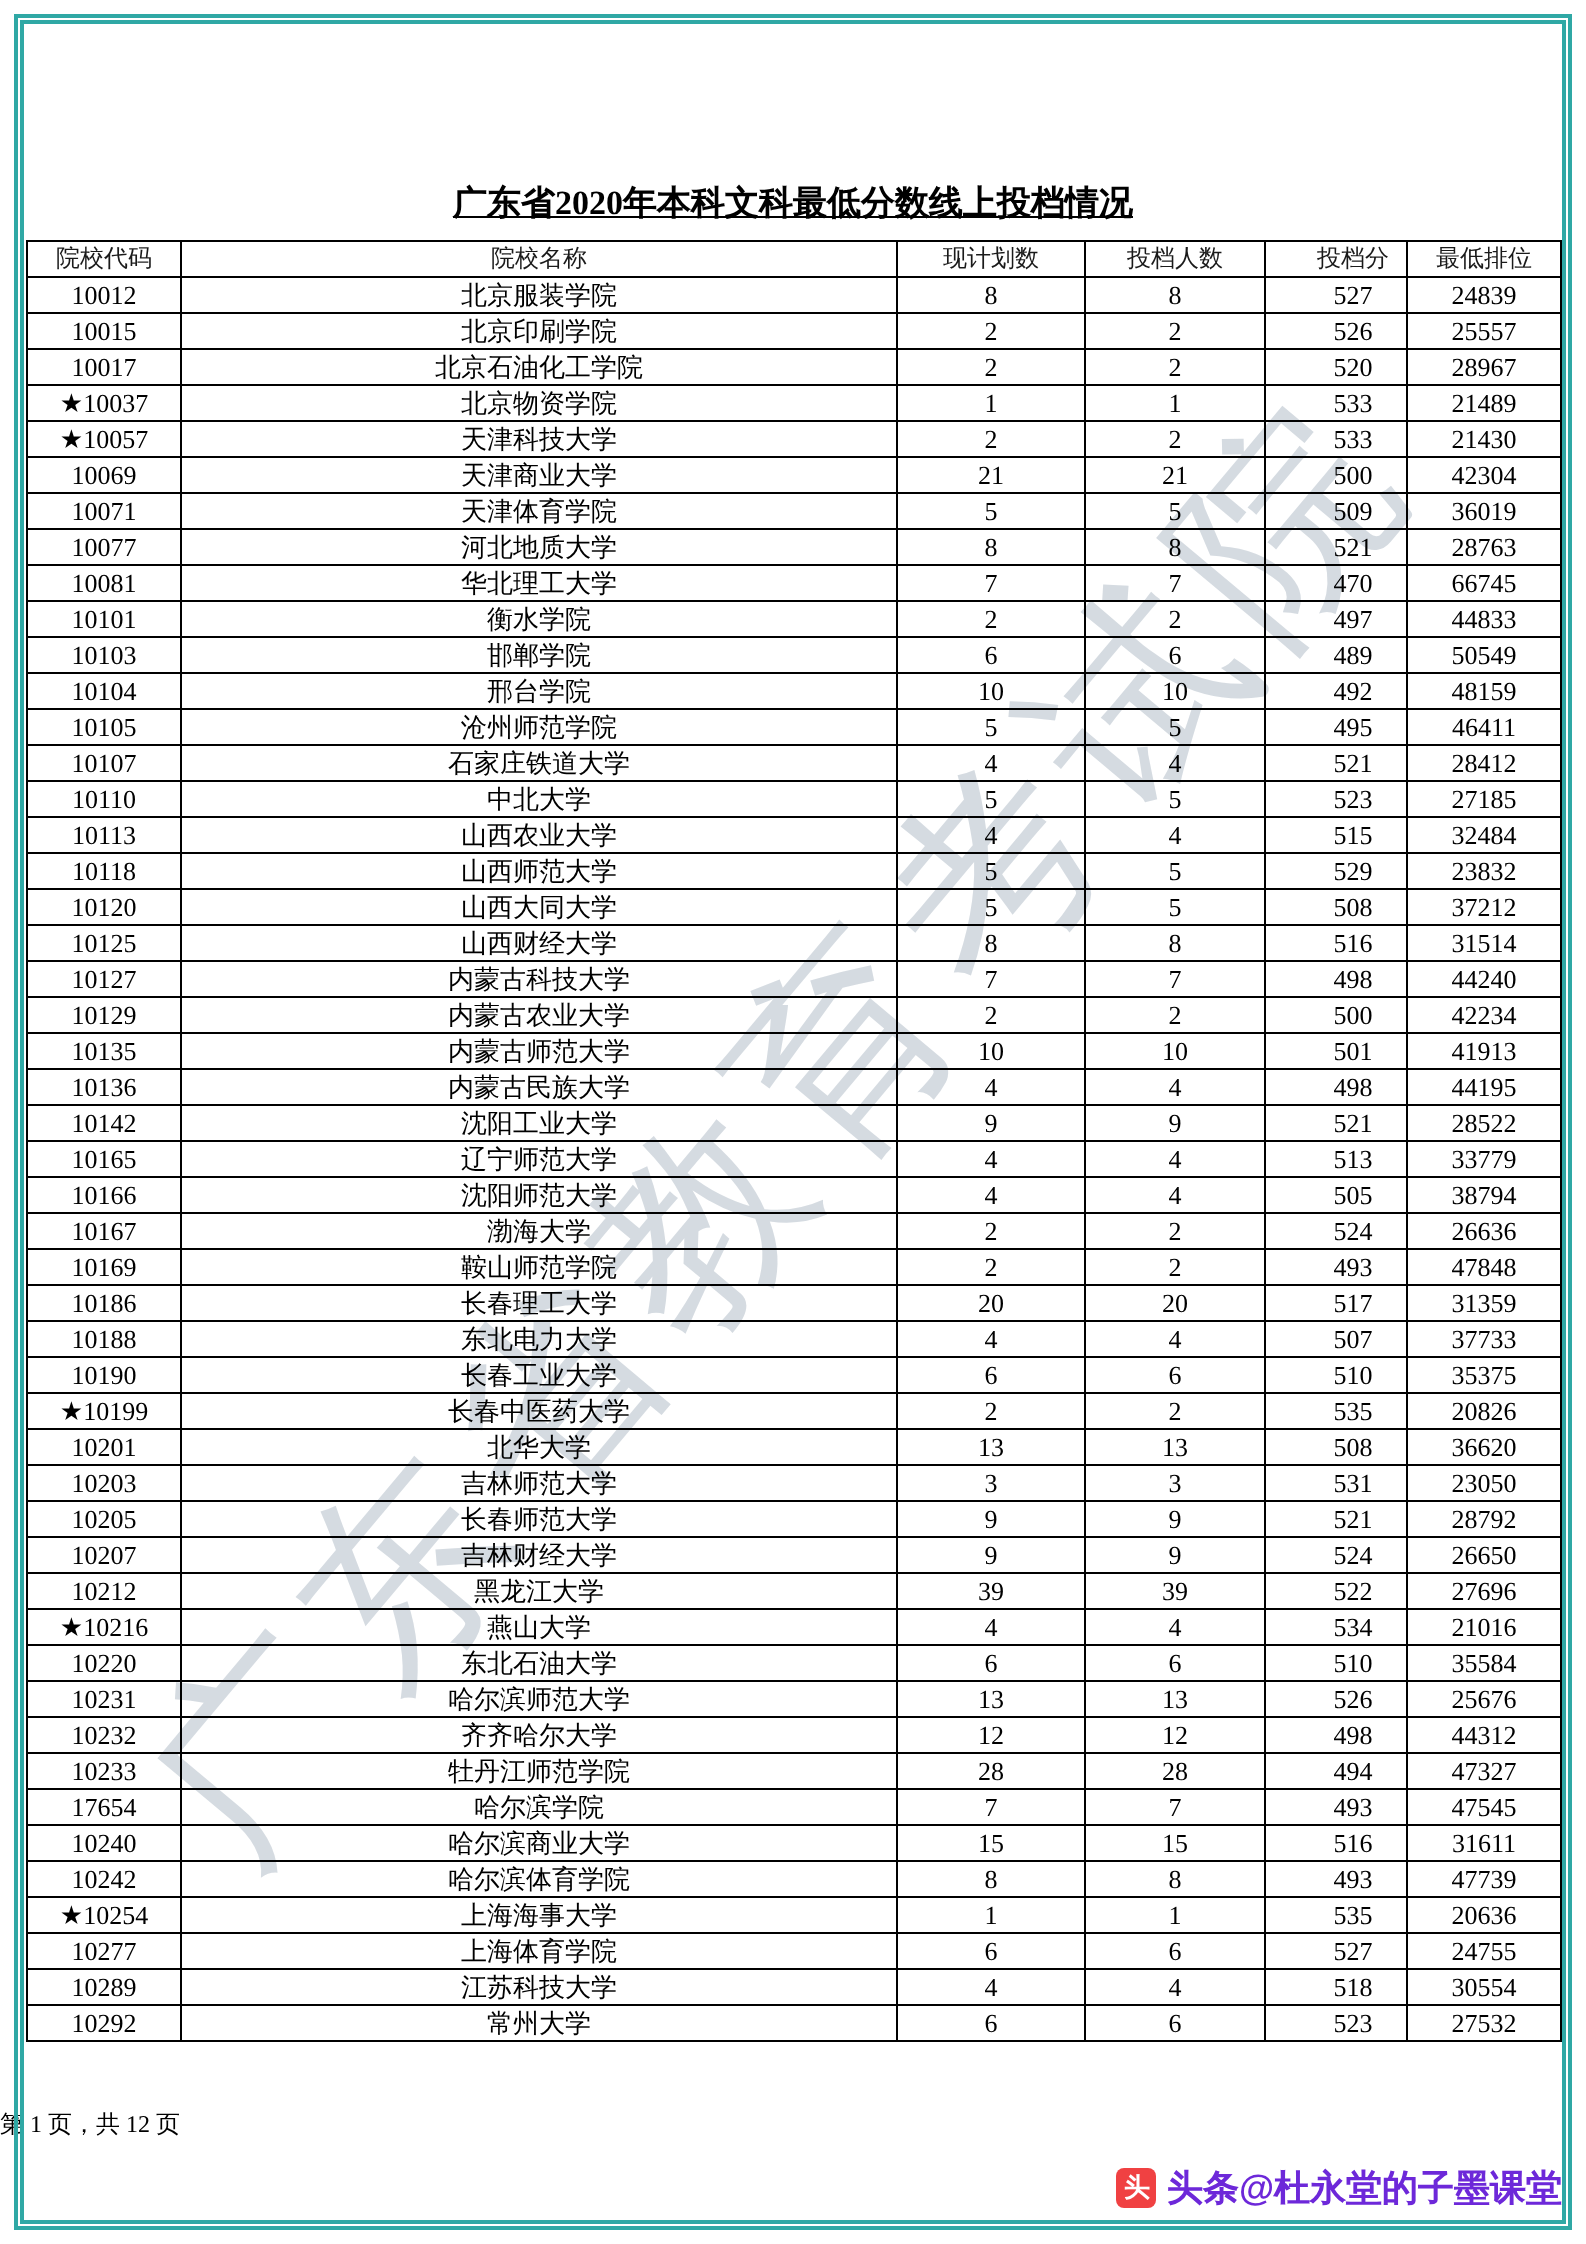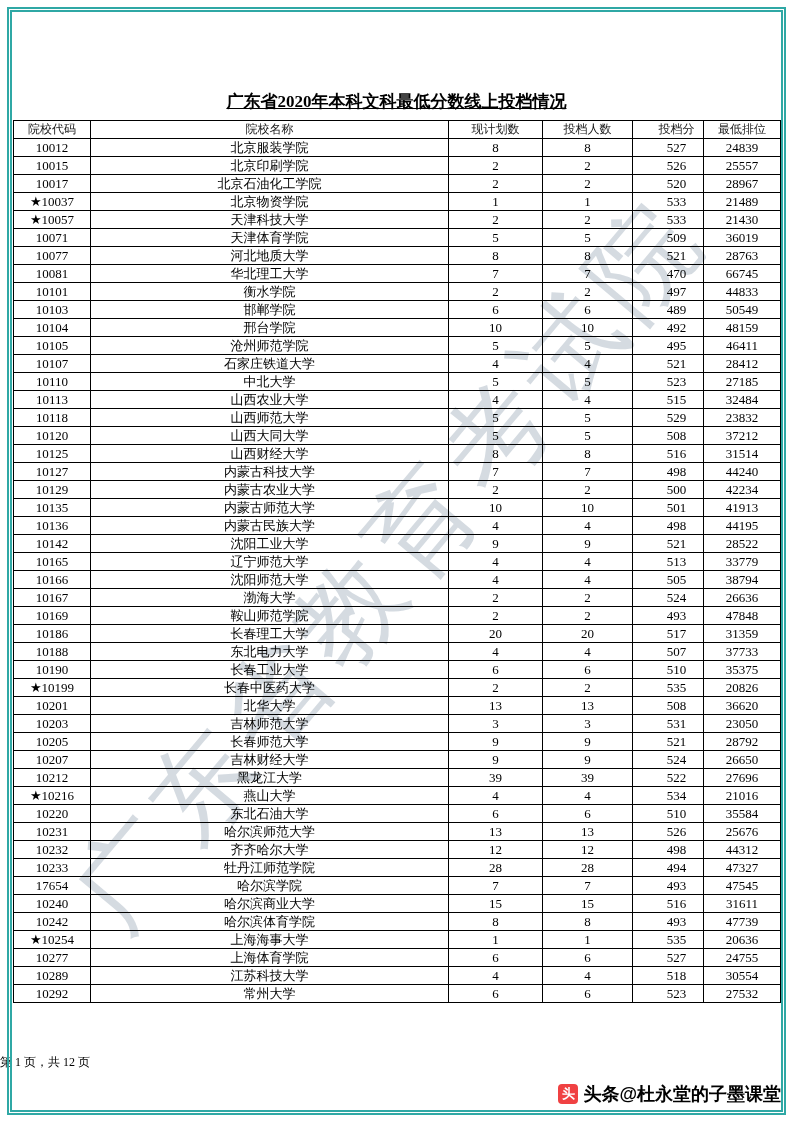--- a/index.html
+++ b/index.html
@@ -112,21 +112,21 @@
     height: 20px;
     border-radius: 4px;
     background: #f04142;
     color: #ffffff;
     font-size: 13px;
     font-weight: bold;
   }
   .credit-text {
     font-size: 18px;
     font-weight: bold;
-    color: #000000;
+    color: #6d28d9;
   }
 </style>
 </head>
 <body>
 
 <div class="page">
 
   <div class="frame"></div>
 
   <div class="watermark">广东省教育考试院</div>
@@ -179,20 +179,28 @@
         </tr>
         <tr>
           <td>★10057</td>
           <td>天津科技大学</td>
           <td>2</td>
           <td>2</td>
           <td>533</td>
           <td>21430</td>
         </tr>
         <tr>
+          <td>10069</td>
+          <td>天津商业大学</td>
+          <td>21</td>
+          <td>21</td>
+          <td>500</td>
+          <td>42304</td>
+        </tr>
+        <tr>
           <td>10071</td>
           <td>天津体育学院</td>
           <td>5</td>
           <td>5</td>
           <td>509</td>
           <td>36019</td>
         </tr>
         <tr>
           <td>10077</td>
           <td>河北地质大学</td>

